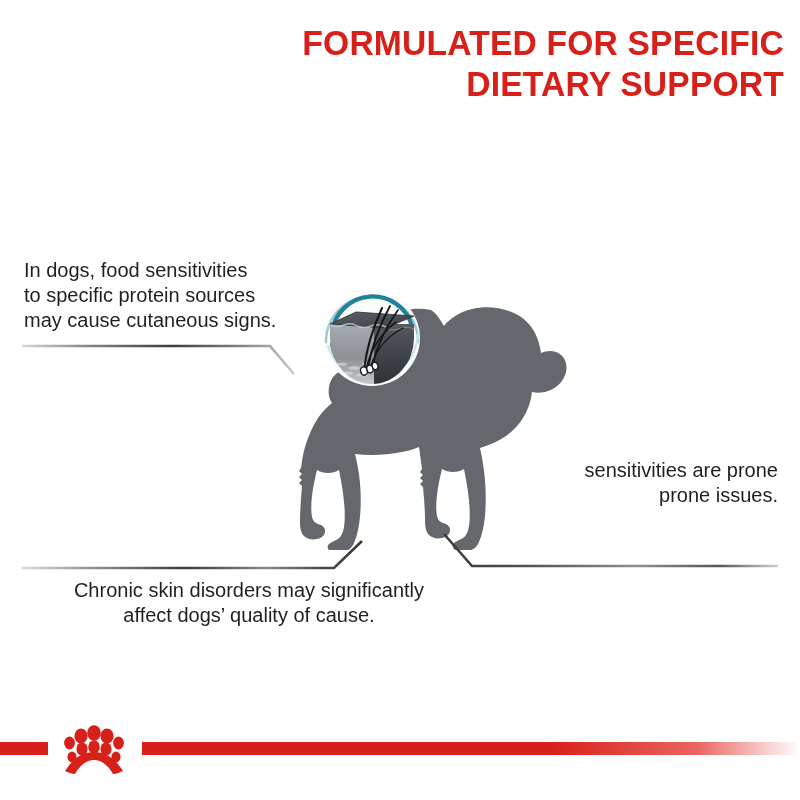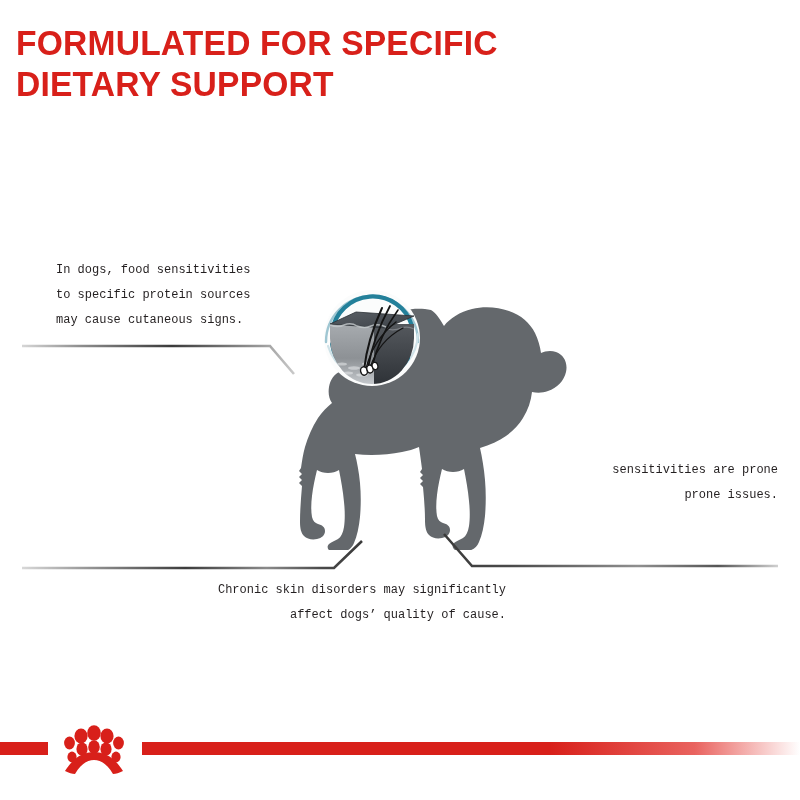--- a/index.html
+++ b/index.html
@@ -18,61 +18,60 @@
     background: #ffffff;
     overflow: hidden;
   }
 
   
   #title-block {
     position: absolute;
     top: 22px;
     left: 0;
     width: 800px;
-    text-align: left;
+    text-align: right;
     line-height: 1.18;
   }
   #title-block .tline {
     display: block;
     color: #d8201a;
     font-family: "Liberation Sans Narrow", "Liberation Sans", sans-serif;
     font-weight: bold;
     font-size: 35px;
     letter-spacing: 0.2px;
     transform: scaleX(0.96);
     transform-origin: center;
     white-space: nowrap;
   }
 
   
   .callout {
     position: absolute;
     color: #231f20;
-    font-size: 12px;
+    font-size: 20px;
     line-height: 25px;
-    font-family: Liberation Mono, monospace;
-    margin-left: 32px;
+    font-family: Liberation Sans, sans-serif;
   }
   #callout-skin {
     left: 24px;
     top: 258px;
     width: 290px;
     text-align: left;
   }
   #callout-gi {
     right: 22px;
     top: 458px;
     width: 260px;
     text-align: right;
   }
   #callout-chronic {
     left: 24px;
     top: 578px;
     width: 450px;
-    text-align: right;
+    text-align: center;
   }
   .callout .line { display: block; white-space: nowrap; }
 
   
   .leader { position: absolute; }
   #leader-skin   { left: 18px;  top: 336px; }
   #leader-gi     { left: 438px; top: 528px; }
   #leader-chron  { left: 18px;  top: 536px; }
 
   

